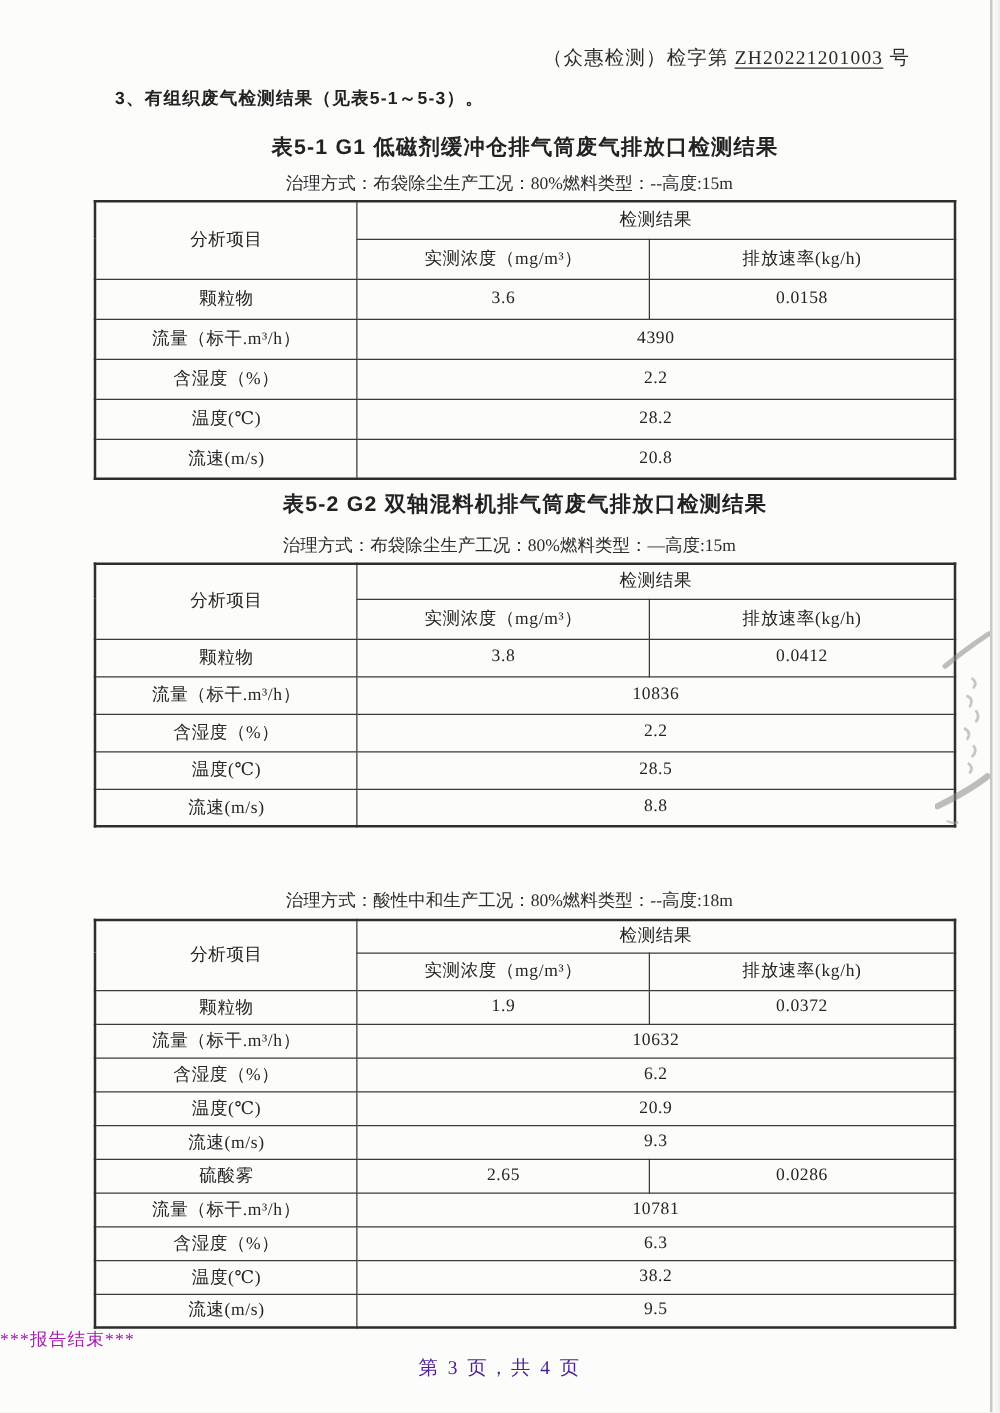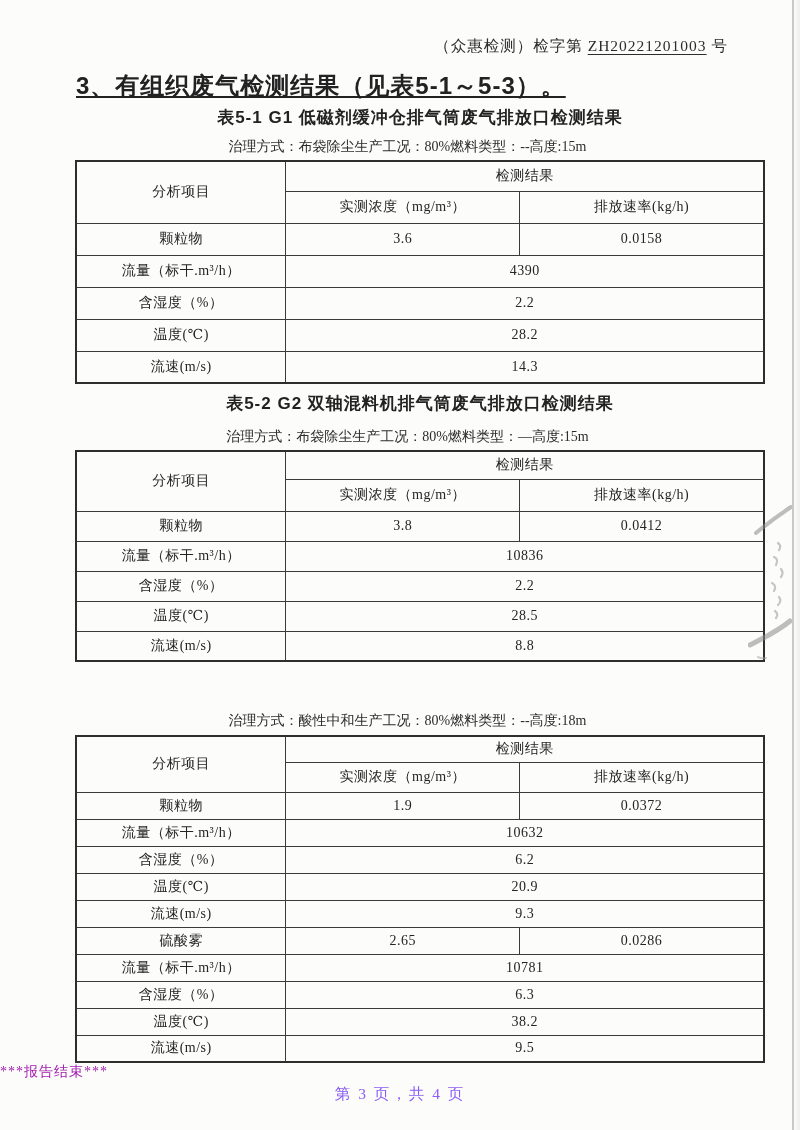--- a/index.html
+++ b/index.html
@@ -26,24 +26,24 @@
   }
 
   .doc-header{
     position:absolute;top:36px;right:72px;
     font-size:15.5px;letter-spacing:1px;color:#2c2c2c;
     white-space:nowrap;
   }
   .doc-header .num{text-decoration:underline;text-underline-offset:3px;margin-top:18px;}
 
   .section-title{
-    position:absolute;top:70px;left:76px;
+    position:absolute;top:70px;left:92px;
     font-family:"Liberation Sans","DejaVu Sans",sans-serif;
-    font-weight:600;font-size:24px;color:#222;
-    letter-spacing:1px;white-space:nowrap;text-decoration:underline;
+    font-weight:600;font-size:14px;color:#222;
+    letter-spacing:1px;white-space:nowrap;
   }
 
   .tbl-title{
     position:absolute;left:75px;width:690px;
     text-align:center;
     font-family:"Liberation Sans","DejaVu Sans",sans-serif;
     font-weight:700;font-size:17px;color:#222;
     letter-spacing:1px;white-space:nowrap;
   }
   .meta-row{
@@ -66,21 +66,21 @@
   .t1 tr.hrow1{height:30px;} .t1 tr.hrow2{height:32px;} .t1 tr.drow{height:32px;}
   .t2 tr.hrow1{height:28px;} .t2 tr.hrow2{height:32px;} .t2 tr.drow{height:30px;}
   .t3 tr.hrow1{height:26px;} .t3 tr.hrow2{height:30px;} .t3 tr.drow{height:27px;}
 
   .footer-end{
     position:absolute;top:1063px;left:0;width:800px;
     font-size:14px;color:#a21caf;letter-spacing:1px;
   }
   .footer-page{
     position:absolute;top:1084px;left:0;width:800px;
-    text-align:center;font-size:15.5px;color:#8b5cf6;letter-spacing:2px;
+    text-align:center;font-size:15.5px;color:#4c1d95;letter-spacing:2px;
   }
 
   .stamp{
     position:absolute;top:505px;right:8px;width:44px;height:165px;
     opacity:0.55;pointer-events:none;
   }
 </style>
 </head>
 <body>
 
@@ -126,21 +126,21 @@
     <tr class="drow">
       <td>含湿度（%）</td>
       <td colspan="2">2.2</td>
     </tr>
     <tr class="drow">
       <td>温度(℃)</td>
       <td colspan="2">28.2</td>
     </tr>
     <tr class="drow">
       <td>流速(m/s)</td>
-      <td colspan="2">14.3</td>
+      <td colspan="2">20.8</td>
     </tr>
   </tbody>
     </table>
 
   <div class="tbl-title" style="top:392px;">表5-2    G2 双轴混料机排气筒废气排放口检测结果</div>
   <div class="meta-row" style="top:428px;">
     <span>治理方式：布袋除尘</span>
     <span>生产工况：80%</span>
     <span>燃料类型：—</span>
     <span>高度:15m</span>

